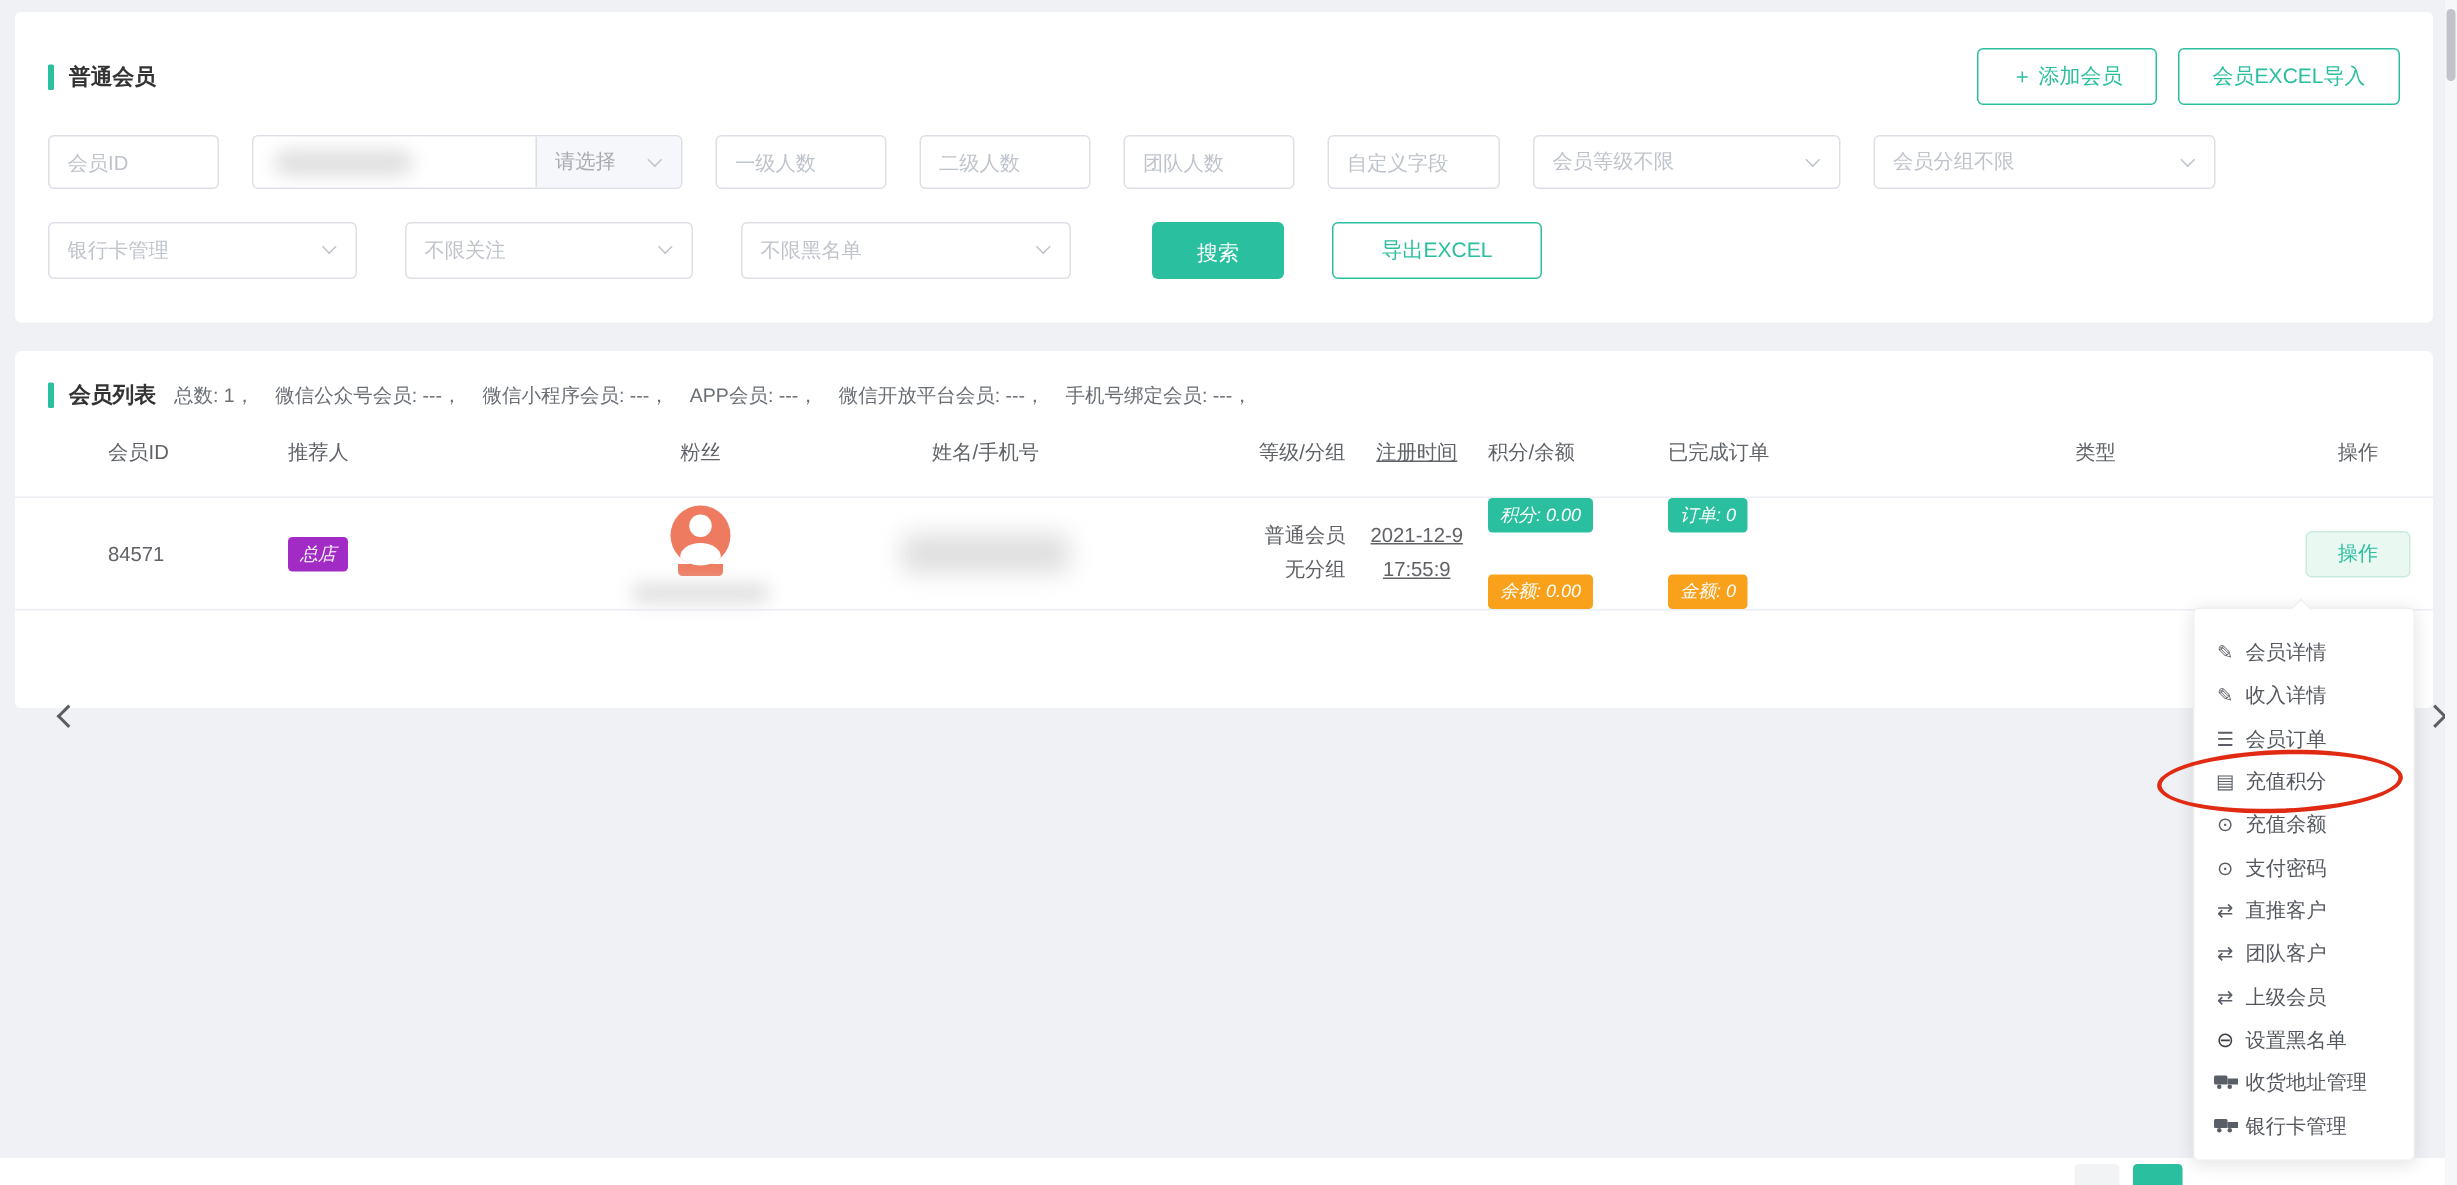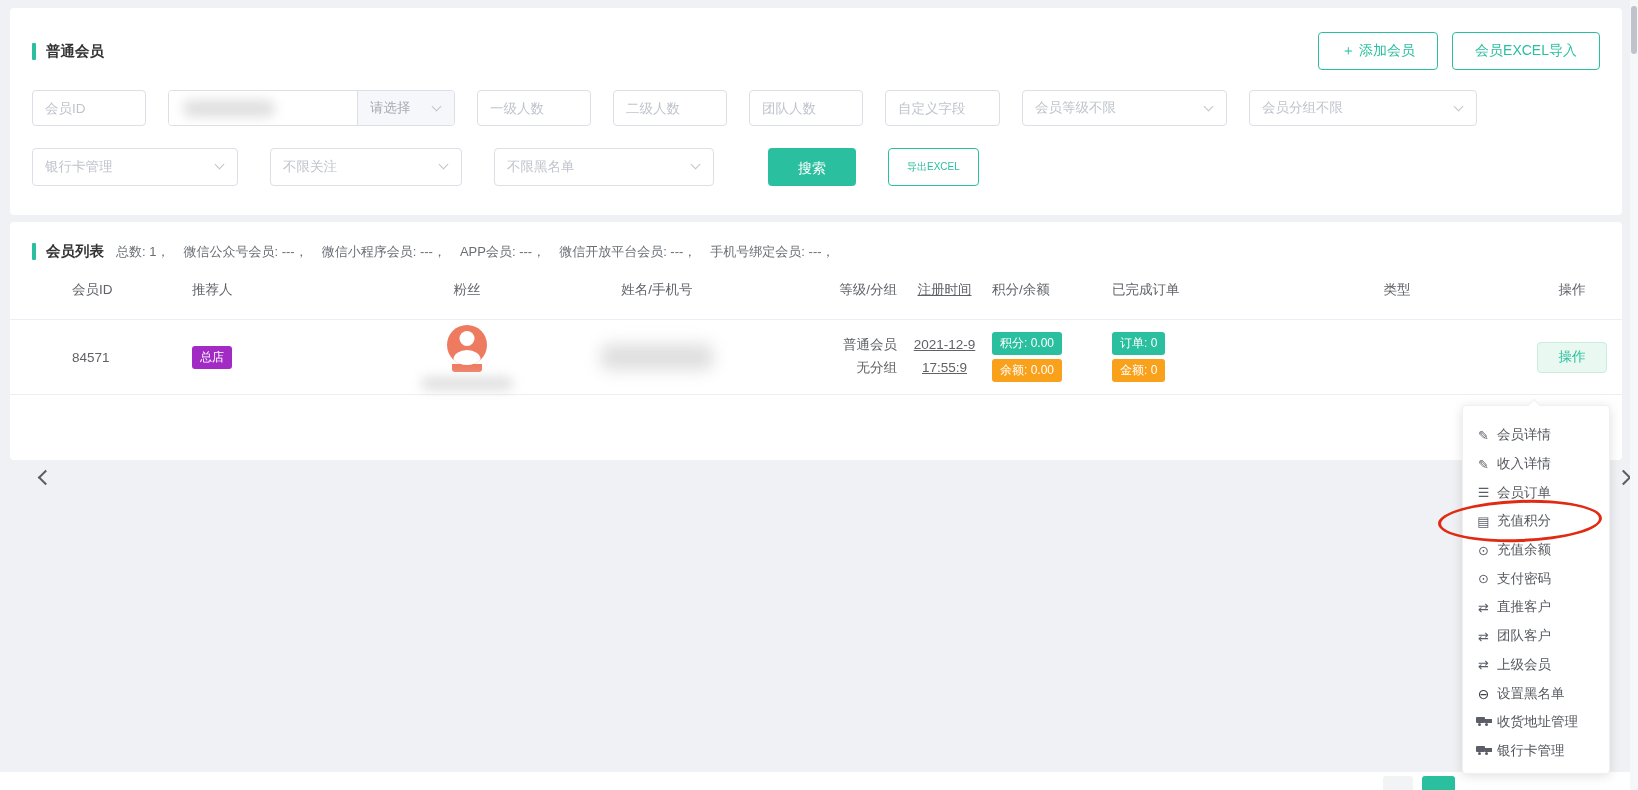--- a/index.html
+++ b/index.html
@@ -8,21 +8,21 @@
   }
   *{box-sizing:border-box; margin:0; padding:0;}
   html,body{width:1638px;height:790px;overflow:hidden;}
   body{
     background:#eff1f4;
     font-family:"Liberation Sans","DejaVu Sans",sans-serif;
     color:var(--txt); font-size:13.5px; position:relative;
   }
   .card{position:absolute;left:10px;width:1612px;background:#fff;border-radius:4px;}
   .card1{top:8px;height:207px;}
-  .card2{top:222px;height:238px;}
+  .card2{top:234px;height:238px;}
 
   .card-head{display:flex;align-items:center;padding:24px 22px 0 22px;}
   .tbar{display:inline-block;width:4px;height:17px;background:var(--accent);margin-right:10px;border-radius:1px;}
   .sec-title{font-weight:bold;color:#333;font-size:14.5px;}
   .head-btns{margin-left:auto;display:flex;gap:14px;}
   .ghost-btn{height:38px;padding:0 22px;background:#fff;border:1px solid var(--accent);
     color:var(--accent);border-radius:4px;font-size:14px;cursor:pointer;
     font-family:inherit;}
   .frow{display:flex;align-items:center;padding:0 22px;position:absolute;left:0;right:0;}
   .frow1{top:82px;}
@@ -42,41 +42,41 @@
     border-radius:8px;filter:blur(6px);opacity:.8;}
   .daterange{height:38px;border:1px solid var(--border);border-radius:4px;display:flex;
     align-items:center;padding:0 14px;background:#fff;}
   .clock{width:14px;height:14px;border:1.5px solid #c0c4cc;border-radius:50%;position:relative;margin-right:8px;}
   .clock::after{content:'';position:absolute;left:5px;top:2px;width:1.5px;height:4.5px;background:#c0c4cc;
     box-shadow:1.5px 3.5px 0 -0.5px #c0c4cc;}
   .dr-ph{color:var(--ph);text-align:center;}
   .dr-sep{color:#555;margin:0 8px;}
   .solid-btn{height:38px;padding:12px 30px;background:var(--accent);border:none;color:#fff;
     border-radius:4px;font-size:14px;cursor:pointer;font-family:inherit;}
-  .outline-btn{height:38px;padding:0 18px;background:#fff;border:1px solid var(--accent);
-    color:var(--accent);border-radius:4px;font-size:10px;cursor:pointer;font-family:inherit;}
+  .outline-btn{height:38px;padding:0 32px;background:#fff;border:1px solid var(--accent);
+    color:var(--accent);border-radius:4px;font-size:14px;cursor:pointer;font-family:inherit;}
 
   .list-head{display:flex;align-items:center;padding:20px 22px 0 22px;}
   .stats{margin-left:12px;color:#6a6f76;font-size:13px;display:flex;gap:4px;flex-wrap:nowrap;}
   .stats span{margin-right:10px;}
   .thead,.trow{display:flex;align-items:center;padding-left:62px;padding-right:26px;}
   .thead{height:58px;color:#5f6368;font-size:13.5px;}
   .trow{height:76px;border-top:1px solid #ebeef5;border-bottom:1px solid #ebeef5;}
   .td,.th{flex:0 0 auto;}
   .c0{width:120px;text-align:left;}
   .c1{width:175px;text-align:left;}
   .c2{width:200px;text-align:center;}
   .c3{width:180px;text-align:center;}
   .c4{width:150px;text-align:right;line-height:1.7;}
   .c5{width:95px;text-align:center;line-height:1.7;text-decoration:underline;}
   .c6{width:120px;text-align:left;}
   .c7{width:170px;text-align:left;}
   .c8{width:230px;text-align:center;}
   .c9{width:120px;text-align:center;}
-  .badge{display:inline-block;color:#fff;font-size:12px;padding:3px 8px;border-radius:3px;margin:2px 0;}
+  .badge{display:inline-block;color:#fff;font-size:12px;padding:3px 8px;border-radius:3px;margin:14px 0;font-style:italic;}
   .badge.teal{background:var(--accent);}
   .badge.orange{background:var(--orange);}
   .badge.purple{background:var(--purple);}
   .fans{display:inline-block;text-align:center;}
   .avatar{width:40px;height:40px;border-radius:50%;background:#ee7b60;position:relative;overflow:hidden;margin:0 auto;}
   .avatar::before{content:'';position:absolute;left:50%;top:6px;transform:translateX(-50%);
     width:15px;height:15px;border-radius:50%;background:#fff;}
   .avatar::after{content:'';position:absolute;left:50%;top:25px;transform:translateX(-50%);
     width:27px;height:18px;border-radius:50% 50% 0 0;background:#fff;}
   .avatar-base{width:30px;height:8px;background:#ee7b60;margin:-1px auto 0;border-radius:0 0 3px 3px;}

